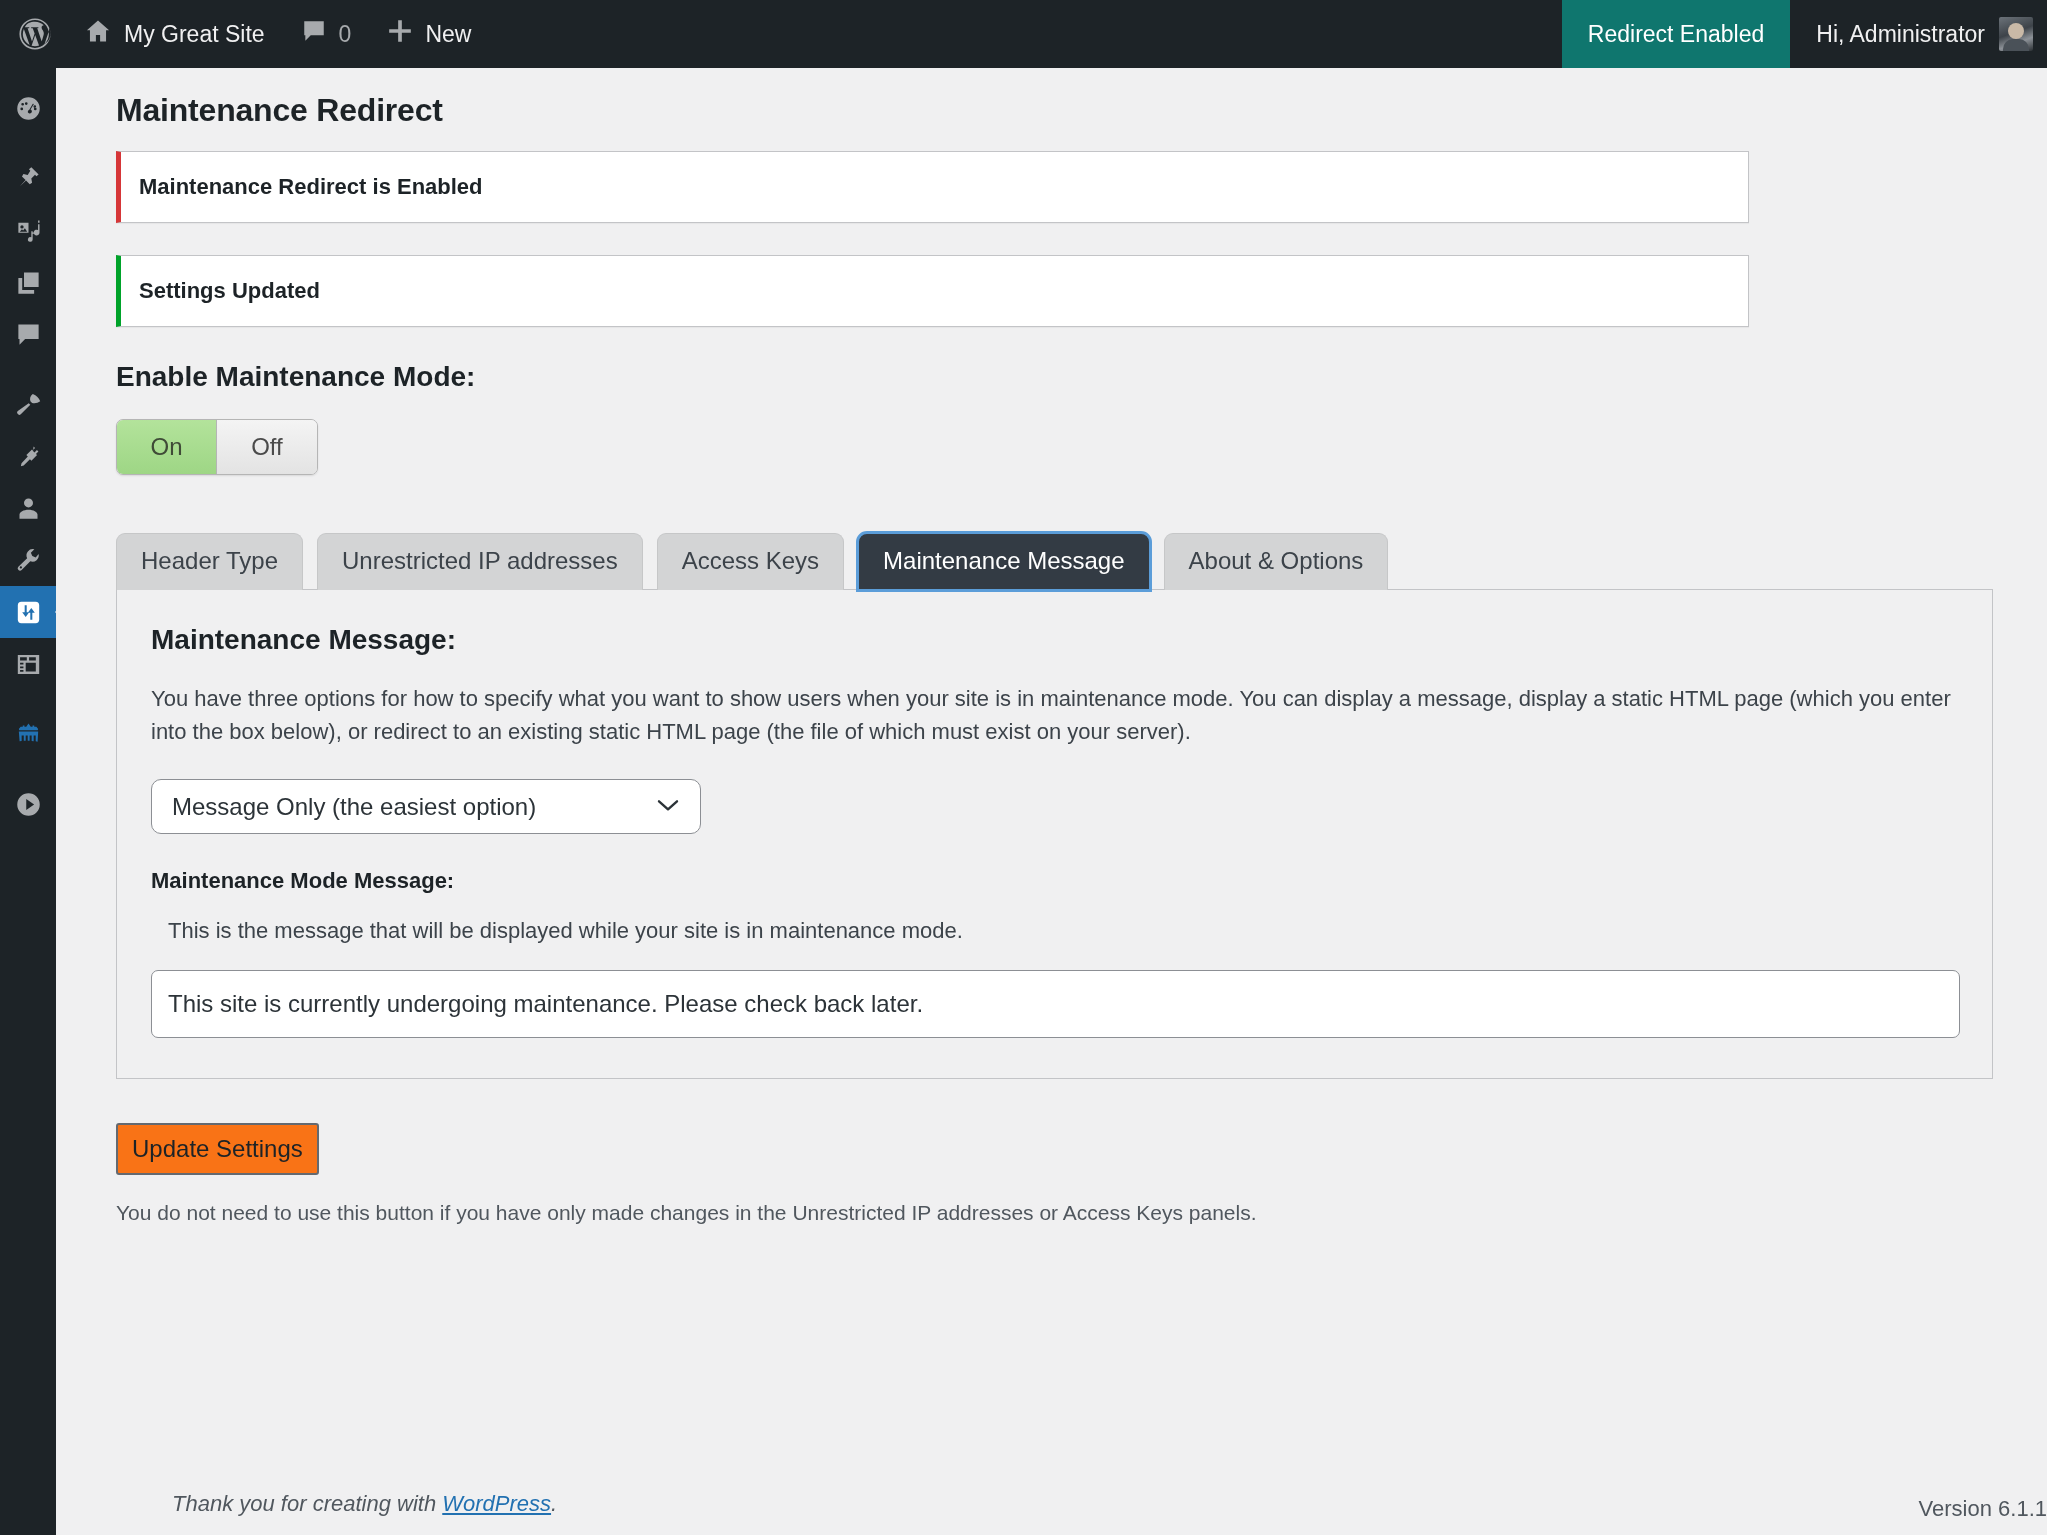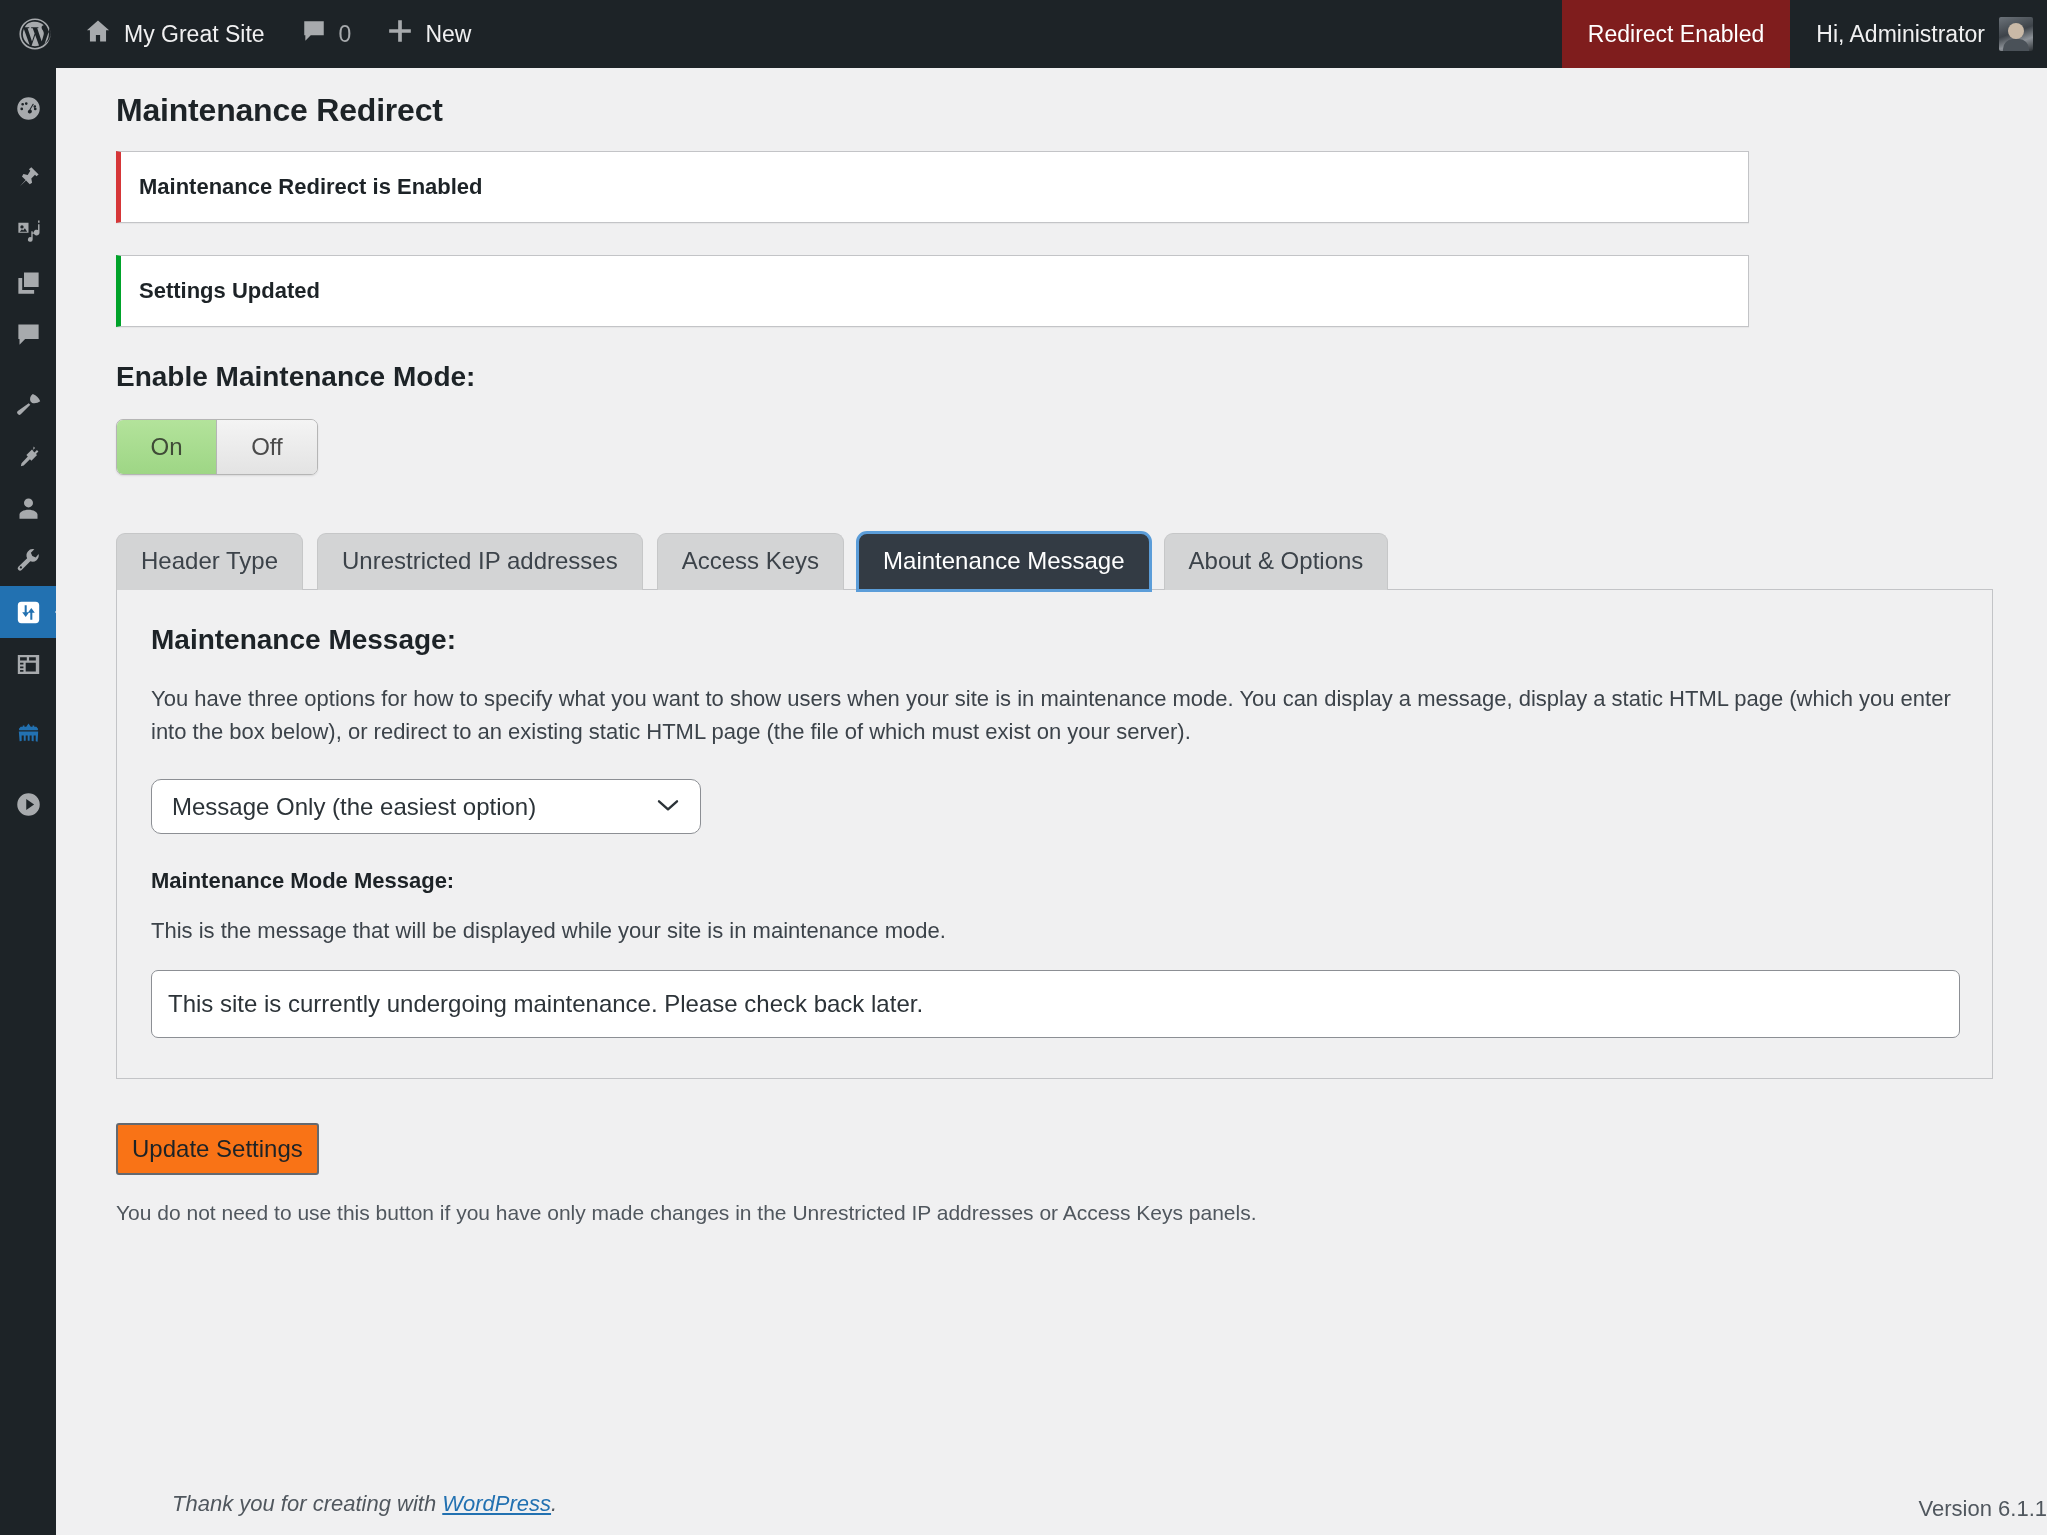--- a/index.html
+++ b/index.html
@@ -27,21 +27,21 @@
   }
   .ab-logo { padding-left: 18px; padding-right: 14px; }
   .wp-logo-svg { width: 34px; height: 34px; display: block; }
   .ab-home-icon { width: 28px; height: 28px; }
   .ab-comment-icon { width: 26px; height: 26px; }
   .ab-plus-icon { width: 26px; height: 26px; }
   .ab-text { color: #f0f0f1; }
   .ab-count { color: #a7aaad; }
   .ab-spacer { flex: 1; }
   #redirect-badge {
-    background: #7f1d1d;
+    background: #0f766e;
     color: #ffffff;
     display: flex; align-items: center;
     padding: 0 26px;
     font-size: 23px;
   }
   #ab-account {
     display: flex; align-items: center; gap: 14px;
     padding: 0 14px 0 26px;
     color: #f0f0f1;
   }
@@ -216,20 +216,21 @@
     width: 22px; height: 13px;
   }
   .select-wrap .chev svg { width: 22px; height: 13px; display: block; }
   h4#msg-label {
     font-size: 22px; font-weight: 700; color: #1d2327;
     margin-bottom: 24px;
   }
   #msg-help {
     font-size: 22px; color: #3c434a;
     margin-bottom: 26px;
+    margin-left: 17px;
   }
   #msg-input {
     width: 1809px;
     font-family: "Liberation Sans", sans-serif;
     font-size: 24px; color: #2c3338;
     background: #ffffff;
     border: 1px solid #8c8f94;
     border-radius: 7px;
     padding: 19px 16px;
   }

